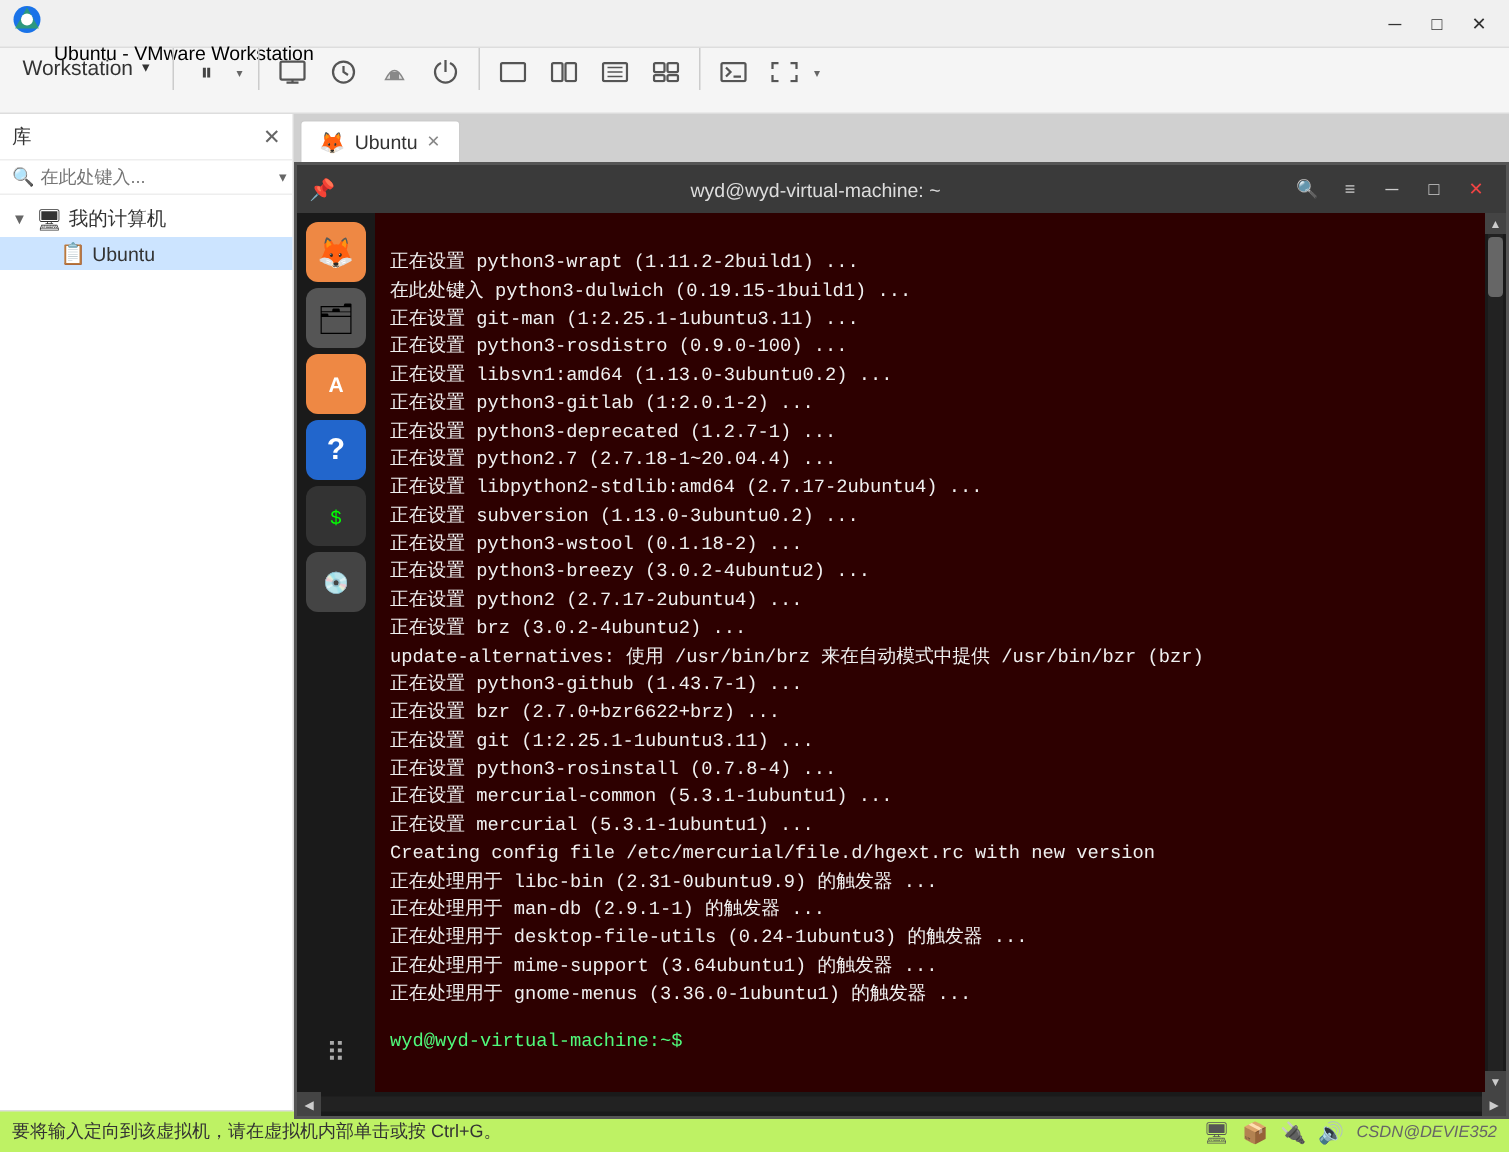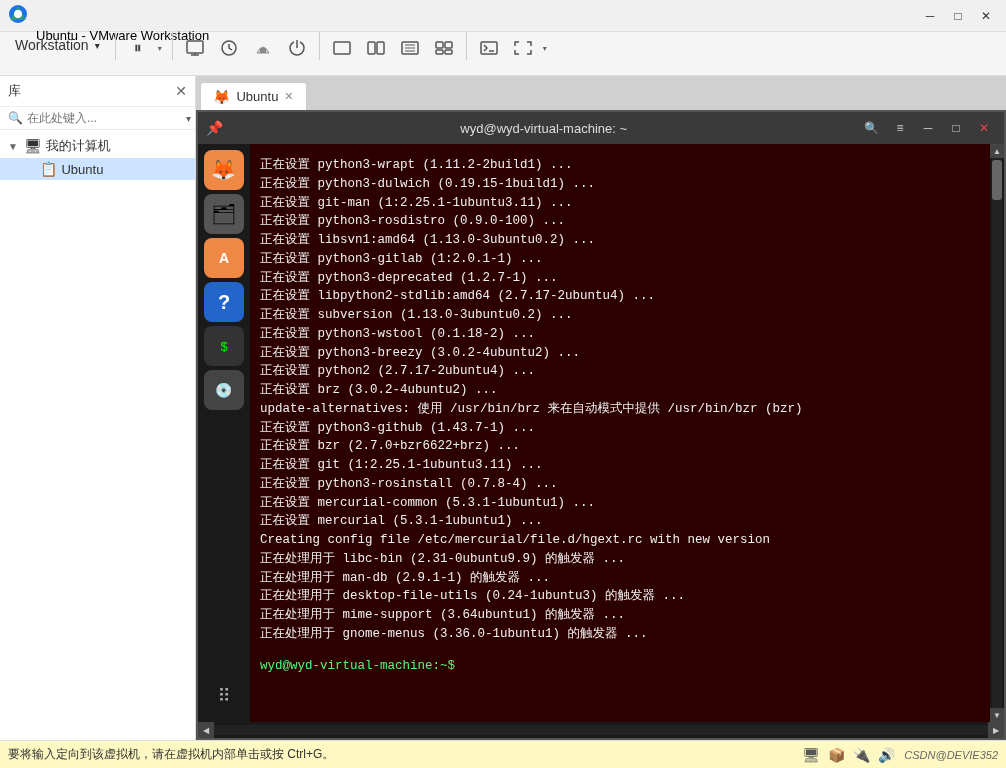--- a/index.html
+++ b/index.html
@@ -151,21 +151,21 @@
       padding: 0 8px;
     }
     .vm-titlebar-pin { color: #aaa; font-size: 14px; cursor: pointer; margin-right: 4px; }
     .vm-titlebar-title { flex: 1; text-align: center; font-size: 13px; color: #ddd; }
     .vm-titlebar-controls { display: flex; gap: 4px; }
     .vm-ctrl-btn { width: 24px; height: 22px; display: flex; align-items: center; justify-content: center; cursor: pointer; color: #ccc; font-size: 12px; }
 
     
     .terminal-content {
       flex: 1;
-      padding: 12px 10px;
+      padding: 24px 10px;
       overflow-y: auto;
       font-family: 'Courier New', monospace;
       font-size: 12.5px;
       line-height: 1.5;
       color: #f0f0f0;
       background: #2d0000;
     }
     .terminal-line { white-space: pre; }
     .terminal-line.prompt { color: #50fa7b; margin-top: 13px; }
 
@@ -214,21 +214,21 @@
       width: 16px; height: 16px;
       background: #444;
       display: flex; align-items: center; justify-content: center;
       cursor: pointer; font-size: 8px; color: #ccc;
     }
     .vm-scroll-htrack { flex: 1; background: #222; height: 10px; margin: 3px 0; }
 
     
     .statusbar {
       height: 28px;
-      background: #fef9c3;
+      background: #bef264;
       border-top: 1px solid #ddd;
       display: flex; align-items: center;
       padding: 0 8px;
       font-size: 12px; color: #333;
     }
     .statusbar-left { flex: 1; }
     .statusbar-right { display: flex; align-items: center; gap: 8px; }
     .status-icon { font-size: 14px; cursor: pointer; color: #555; }
 
     
@@ -396,26 +396,27 @@
           <div class="vm-app-icon" style="background:#e84; font-size:14px; font-weight:bold; color:#fff;">A</div>
           <div class="vm-app-icon" style="background:#2266cc; color:#fff; font-weight:bold;">?</div>
           <div class="vm-app-icon" style="background:#333; color:#0f0; font-size:13px;">$</div>
           <div class="vm-app-icon" style="background:#444; font-size:14px;">💿</div>
           <div style="margin-top:auto;"></div>
           <div class="vm-app-icon" style="background:transparent; color:#aaa; font-size:18px;">⠿</div>
         </div>
 
         <div class="terminal-content" id="terminal-output">
         <div class="terminal-line">正在设置 python3-wrapt (1.11.2-2build1) ...</div>
-            <div class="terminal-line">正在设置 python3-dulwich (0.19.15-1build1) ...</div>
+            <div class="terminal-line">在此处键入 python3-dulwich (0.19.15-1build1) ...</div>
             <div class="terminal-line">正在设置 git-man (1:2.25.1-1ubuntu3.11) ...</div>
             <div class="terminal-line">正在设置 python3-rosdistro (0.9.0-100) ...</div>
             <div class="terminal-line">正在设置 libsvn1:amd64 (1.13.0-3ubuntu0.2) ...</div>
-            <div class="terminal-line">正在设置 python3-gitlab (1:2.0.1-1) ...</div>
+            <div class="terminal-line">正在设置 python3-gitlab (1:2.0.1-2) ...</div>
             <div class="terminal-line">正在设置 python3-deprecated (1.2.7-1) ...</div>
+            <div class="terminal-line">正在设置 python2.7 (2.7.18-1~20.04.4) ...</div>
             <div class="terminal-line">正在设置 libpython2-stdlib:amd64 (2.7.17-2ubuntu4) ...</div>
             <div class="terminal-line">正在设置 subversion (1.13.0-3ubuntu0.2) ...</div>
             <div class="terminal-line">正在设置 python3-wstool (0.1.18-2) ...</div>
             <div class="terminal-line">正在设置 python3-breezy (3.0.2-4ubuntu2) ...</div>
             <div class="terminal-line">正在设置 python2 (2.7.17-2ubuntu4) ...</div>
             <div class="terminal-line">正在设置 brz (3.0.2-4ubuntu2) ...</div>
             <div class="terminal-line">update-alternatives: 使用 /usr/bin/brz 来在自动模式中提供 /usr/bin/bzr (bzr)</div>
             <div class="terminal-line">正在设置 python3-github (1.43.7-1) ...</div>
             <div class="terminal-line">正在设置 bzr (2.7.0+bzr6622+brz) ...</div>
             <div class="terminal-line">正在设置 git (1:2.25.1-1ubuntu3.11) ...</div>

